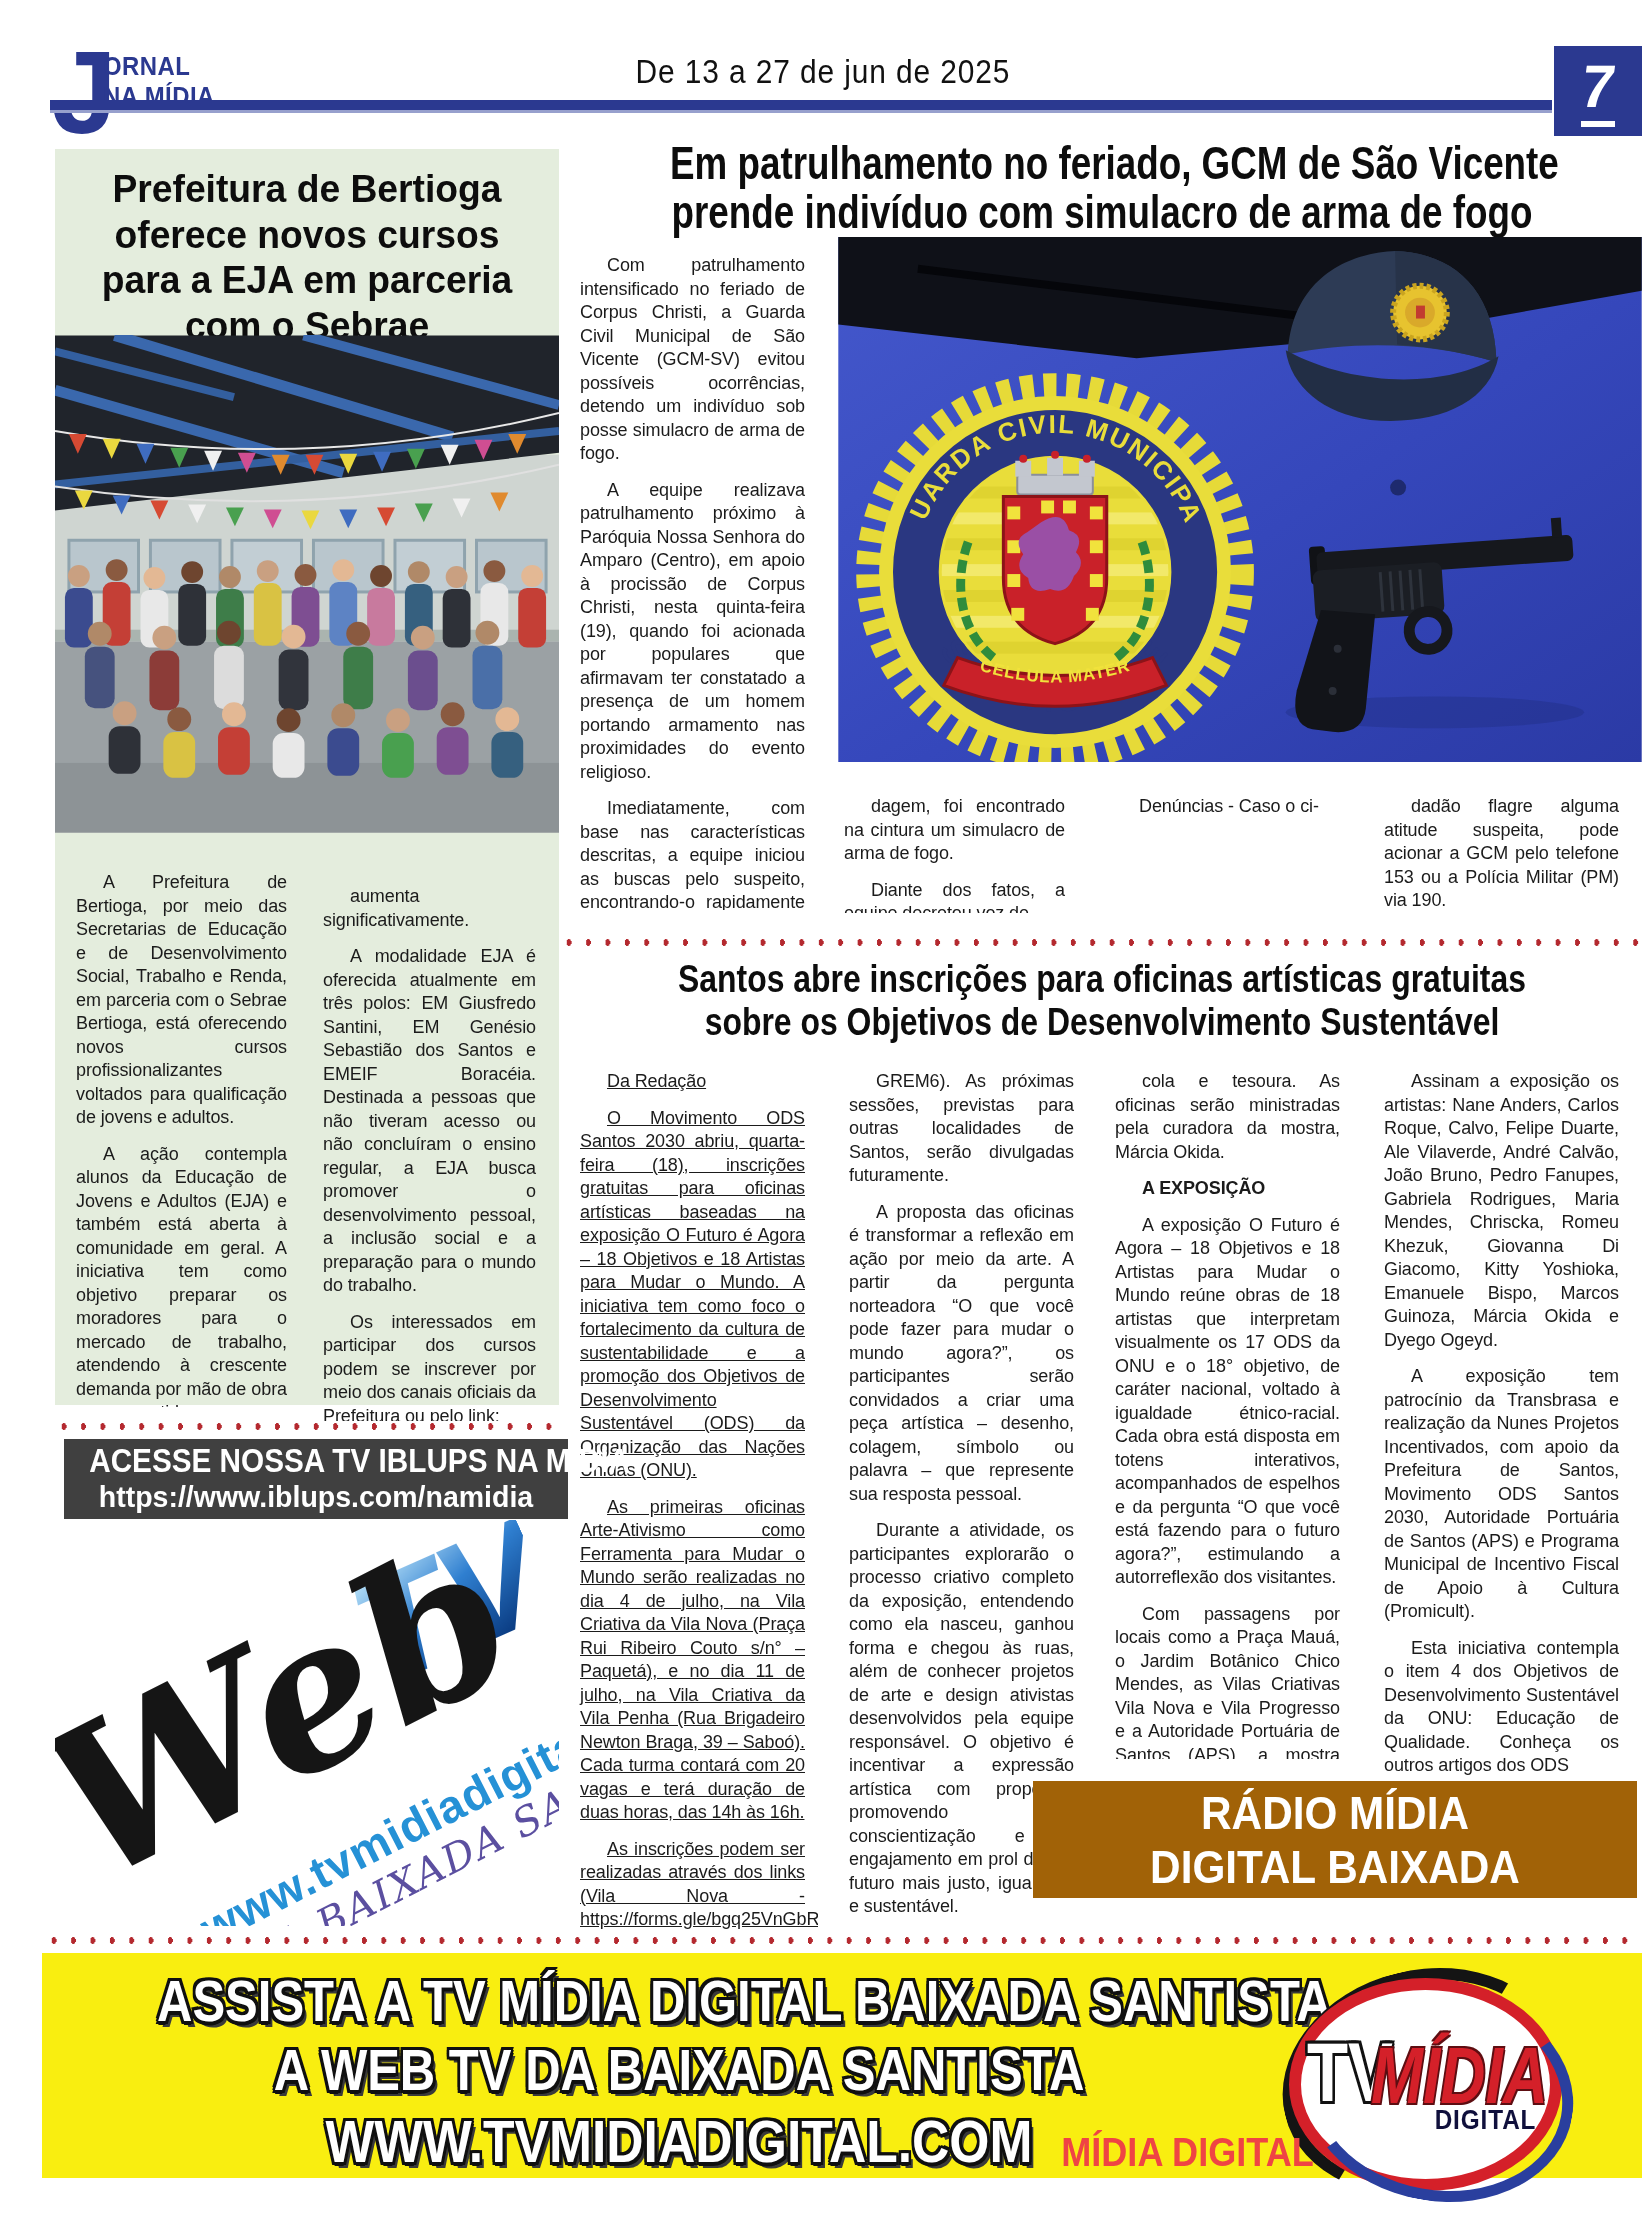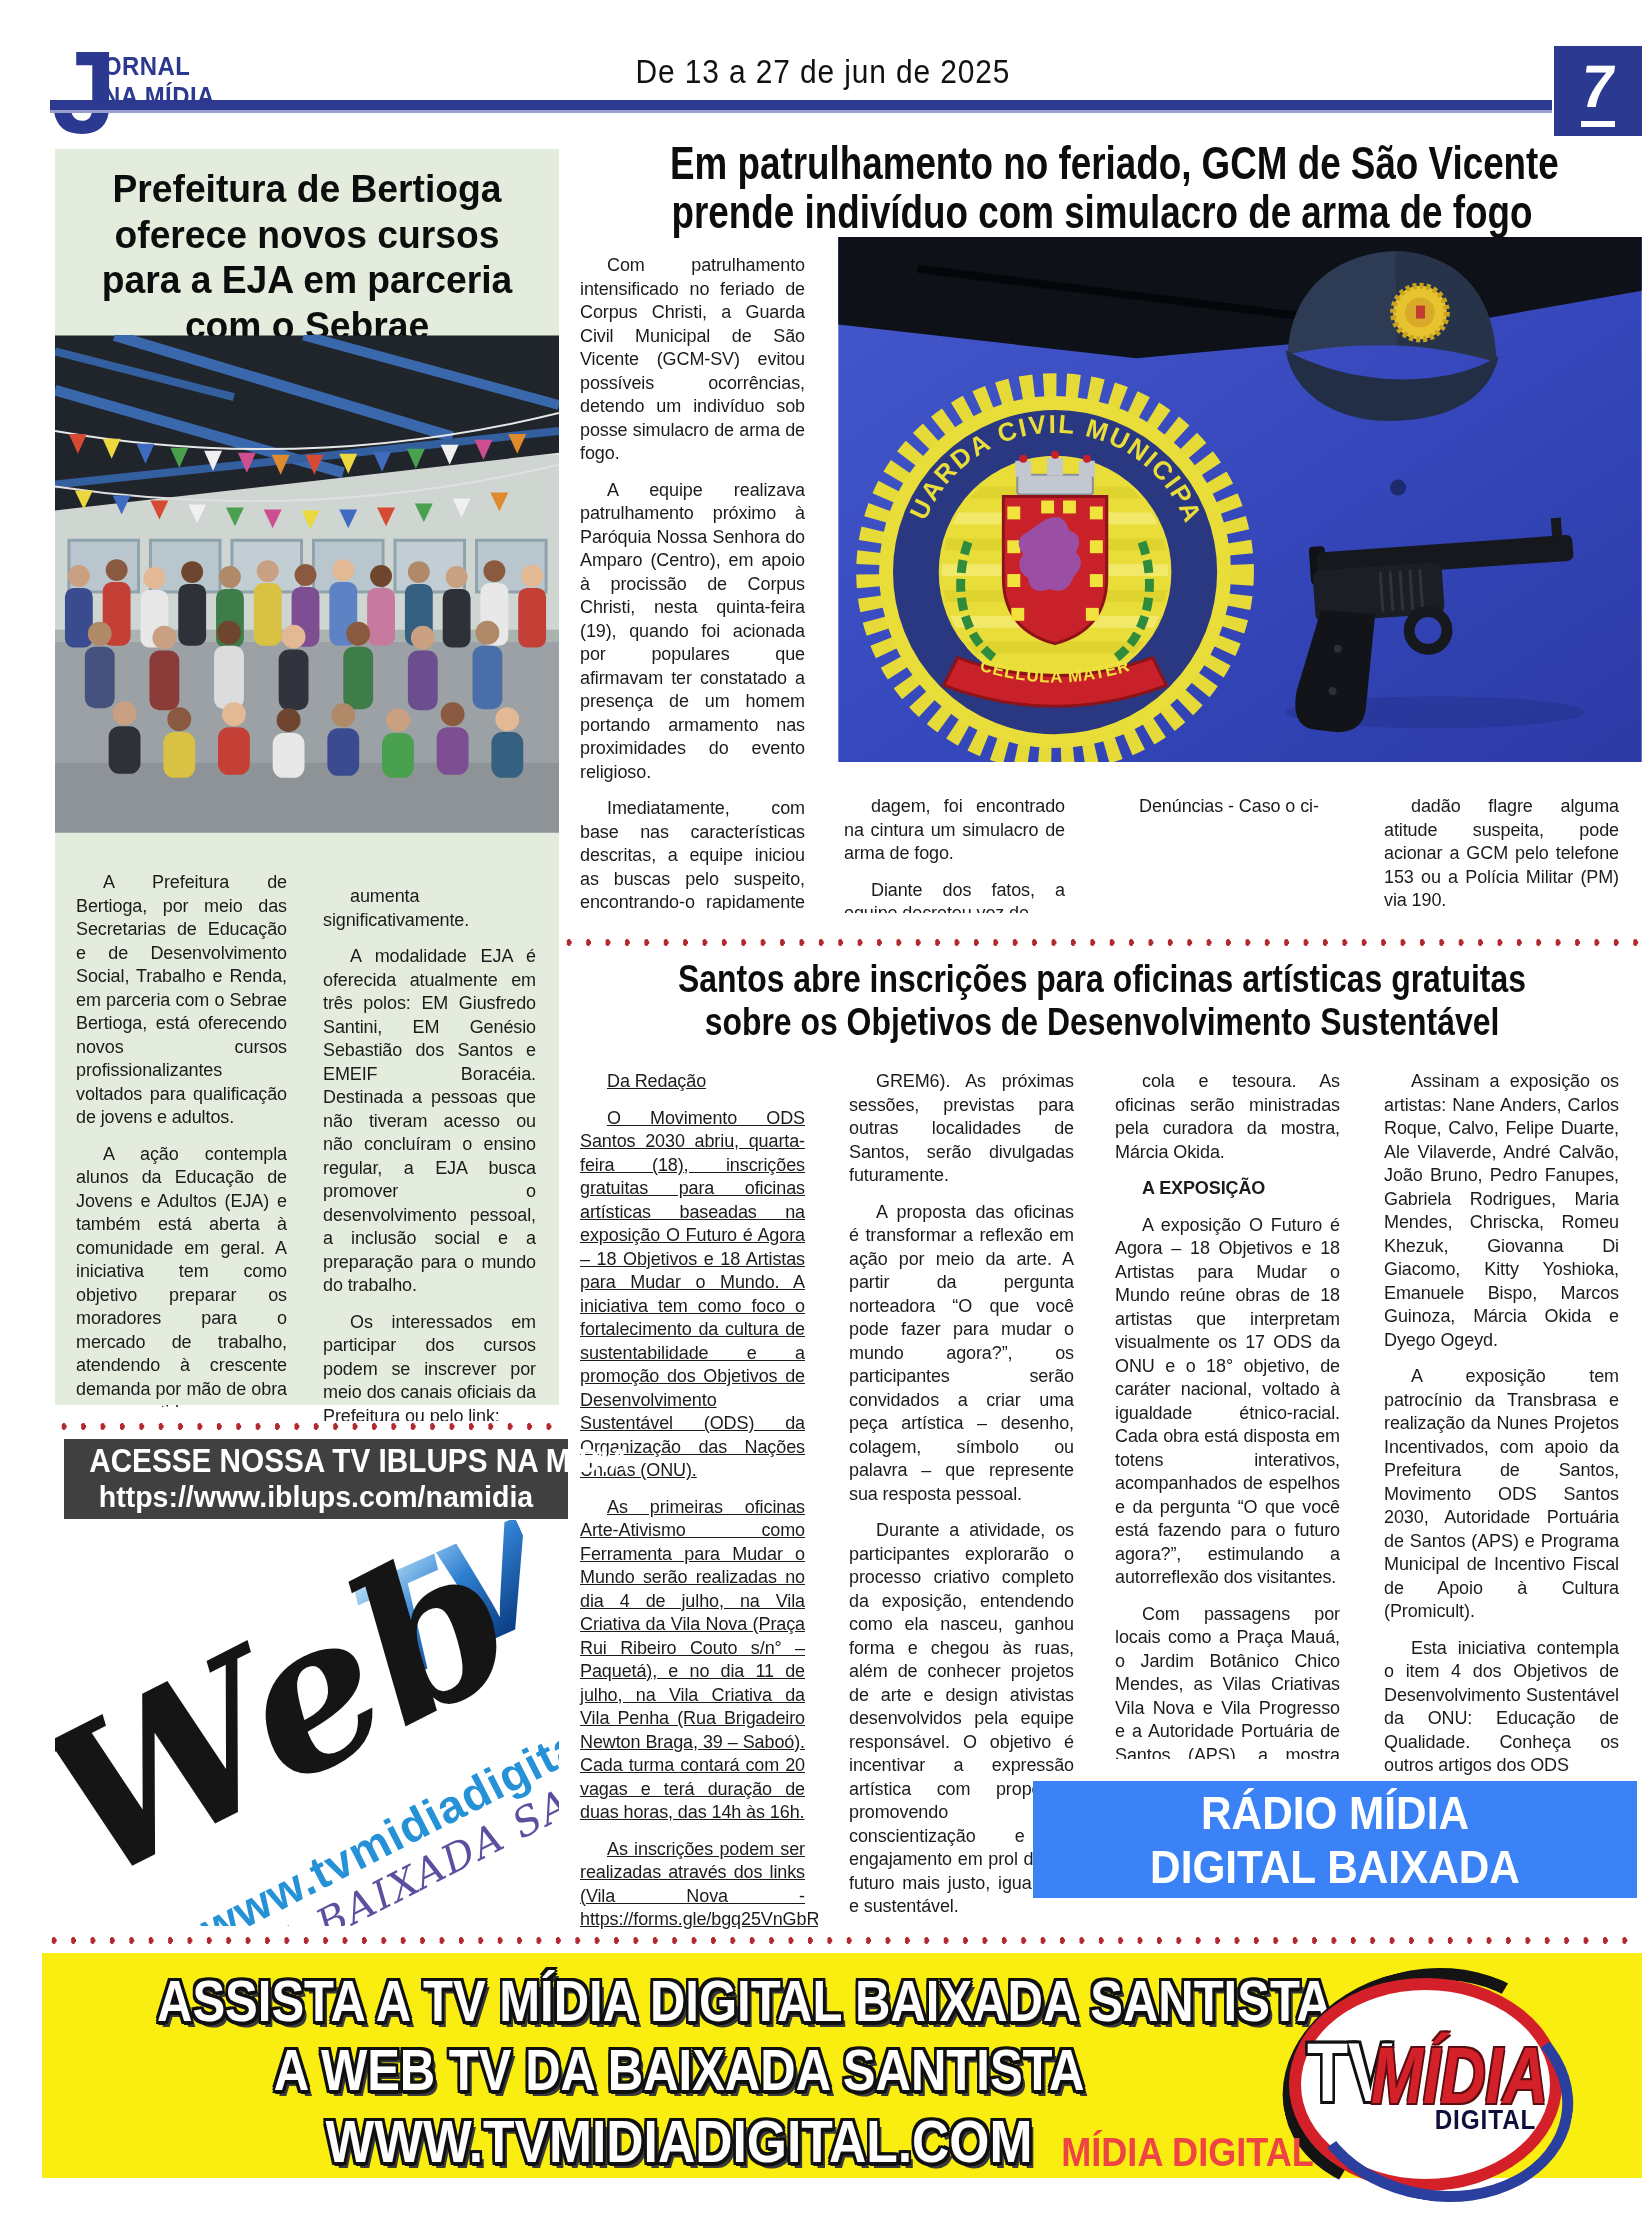--- a/index.html
+++ b/index.html
@@ -54,21 +54,21 @@
   .webtv{position:absolute;left:55px;top:1520px;width:504px;height:406px;overflow:hidden;background:#fff;}
   .webtv-script{position:absolute;left:-18px;top:88px;font-family:"DejaVu Serif",serif;font-style:italic;font-weight:bold;
                 font-size:204px;color:#151515;transform:rotate(-27deg);line-height:1;}
   .webtv-tv{position:absolute;left:299px;top:8px;font-size:149px;font-weight:bold;font-style:italic;transform:rotate(-24deg);
             background:linear-gradient(160deg,#bfe6fa 10%,#2f7fd0 45%,#0c3f86 80%);-webkit-background-clip:text;background-clip:text;color:transparent;line-height:1;}
   .webtv-url{position:absolute;left:119px;top:261px;font-size:46px;font-weight:bold;color:#2591d6;transform:rotate(-27deg);white-space:nowrap;letter-spacing:1px;}
   .webtv-tag{position:absolute;left:12px;top:336px;font-family:"DejaVu Serif",serif;font-style:italic;font-size:40px;color:#5b4fa0;
              transform:rotate(-27deg);white-space:nowrap;letter-spacing:2px;}
 
   
-  .radio{position:absolute;left:1033px;top:1781px;width:604px;height:117px;background:#3b82f6;color:#fff;font-weight:bold;text-align:center;}
+  .radio{position:absolute;left:1033px;top:1781px;width:604px;height:117px;background:#a16207;color:#fff;font-weight:bold;text-align:center;}
   .radio span{display:block;font-size:47px;line-height:54px;transform:scaleX(.9);white-space:nowrap;}
   .radio span:first-child{margin-top:5px;}
 
   
   .yellow{position:absolute;left:42px;top:1953px;width:1600px;height:225px;background:#f9ee10;}
   .yellow-lines{position:absolute;left:30px;top:14px;width:1214px;text-align:center;color:#fff;font-weight:bold;}
   .yellow-lines span{display:block;white-space:nowrap;transform:scaleX(.86);transform-origin:50% 50%;
       text-shadow:-3px -3px 0 #101010,3px -3px 0 #101010,-3px 3px 0 #101010,3px 3px 0 #101010,-3px 0 0 #101010,3px 0 0 #101010,0 -3px 0 #101010,0 4px 0 #101010,5px 6px 0 #3a3a3a;}
   .yl1{font-size:57px;line-height:68px;}
   .yl2{font-size:57px;line-height:70px;}

